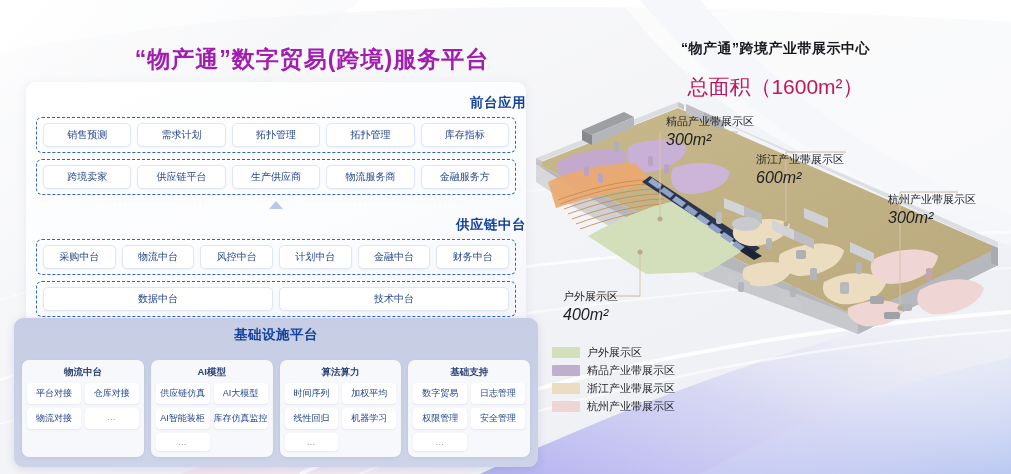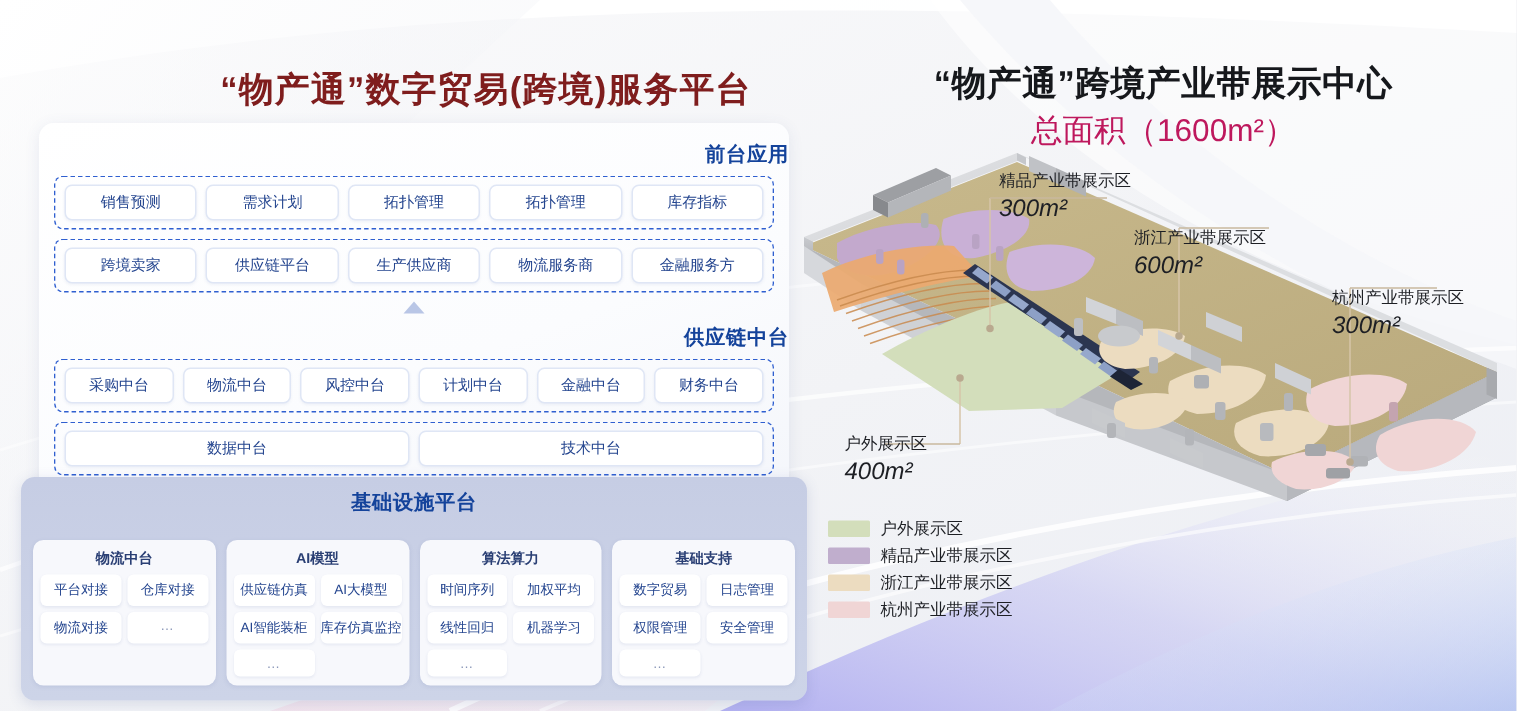--- a/index.html
+++ b/index.html
@@ -6,22 +6,22 @@
   body{
     width:1011px;height:474px;overflow:hidden;
     font-family:"Liberation Sans","DejaVu Sans",sans-serif;
     background:#f2f3f5;position:relative;
   }
   .stage{position:absolute;inset:0;overflow:hidden;}
   .bg{position:absolute;inset:0;z-index:0;}
 
   
   .left-title{
-    position:absolute;left:16px;top:44px;width:560px;text-align:center;
-    font-size:23px;font-weight:bold;color:#7f1d1d;letter-spacing:1px;z-index:5;padding-left:28px;
+    position:absolute;left:4px;top:44px;width:560px;text-align:center;
+    font-size:23px;font-weight:bold;color:#a21caf;letter-spacing:1px;z-index:5;padding-left:28px;
   }
   .left-card{
     position:absolute;left:26px;top:82px;width:500px;z-index:4;
     background:linear-gradient(160deg,#ffffff 0%,#fbfcfe 60%,#f4f6fb 100%);
     border-radius:10px;box-shadow:0 2px 10px rgba(70,90,150,.10);
     padding:6px 0 10px 0;box-sizing:border-box;
   }
   .sec-head{
     text-align:right;font-size:13.5px;font-weight:bold;color:#14439b;
     margin:6px 0 5px 0;letter-spacing:.5px;
@@ -67,21 +67,21 @@
     flex:1;background:#fff;border-radius:4px;text-align:center;
     font-size:9px;color:#24458f;padding:4px 0;white-space:nowrap;
     box-shadow:0 1px 2px rgba(80,100,160,.10);
   }
   .cell.blank{background:#f7f8fc;box-shadow:none;color:transparent;}
   .cell.dots{color:#8a97b8;letter-spacing:1px;}
 
   
   .right-title{
     position:absolute;left:540px;top:40px;width:471px;text-align:center;
-    font-size:23px;font-weight:bold;color:#16181c;letter-spacing:.5px;z-index:5;
+    font-size:14px;font-weight:bold;color:#16181c;letter-spacing:.5px;z-index:5;
   }
   .right-sub{
     position:absolute;left:540px;top:73px;width:471px;text-align:center;
     font-size:21px;color:#be185d;z-index:5;
   }
   .plan{position:absolute;left:528px;top:96px;width:483px;height:265px;z-index:3;}
   .callout{position:absolute;z-index:6;font-size:11px;color:#1d1f24;line-height:1.35;}
   .callout .nm{font-size:11px;}
   .callout .ar{font-size:16px;font-style:italic;}
   .leader{position:absolute;z-index:5;}

